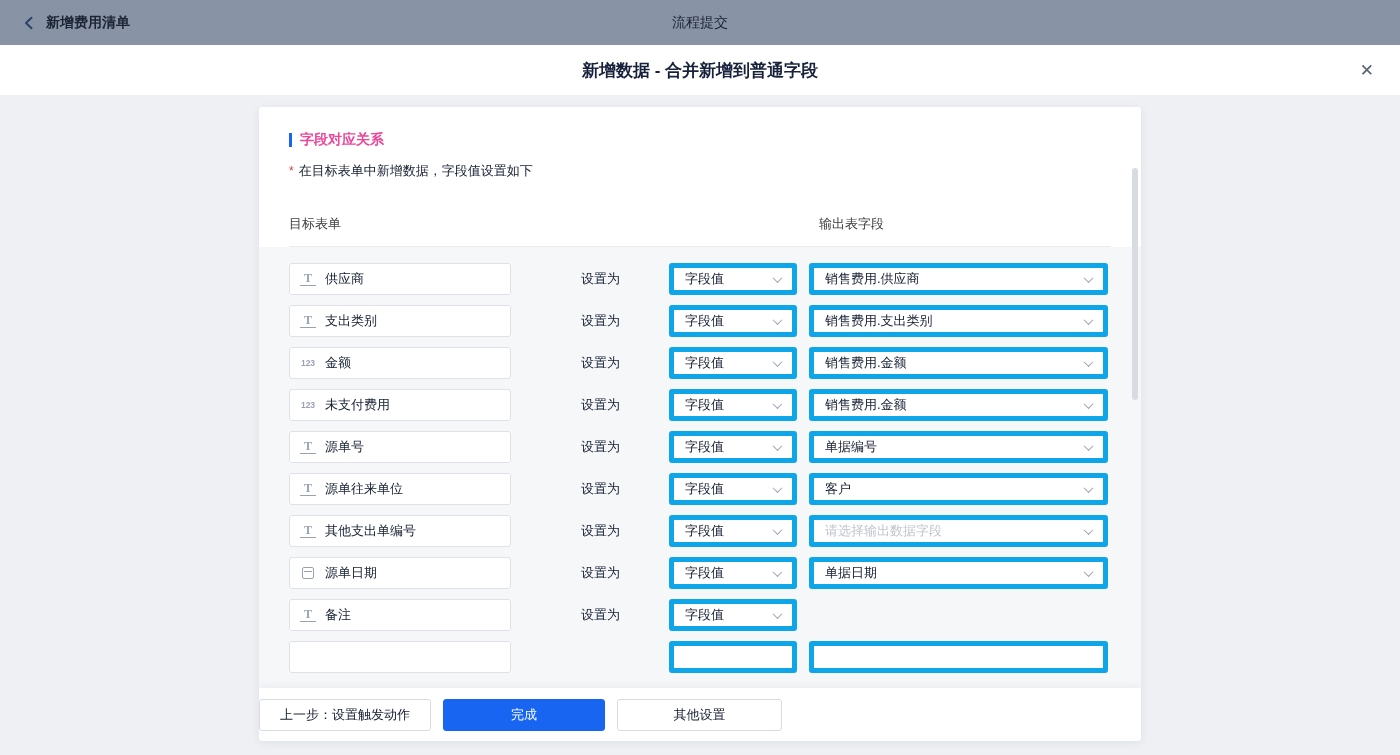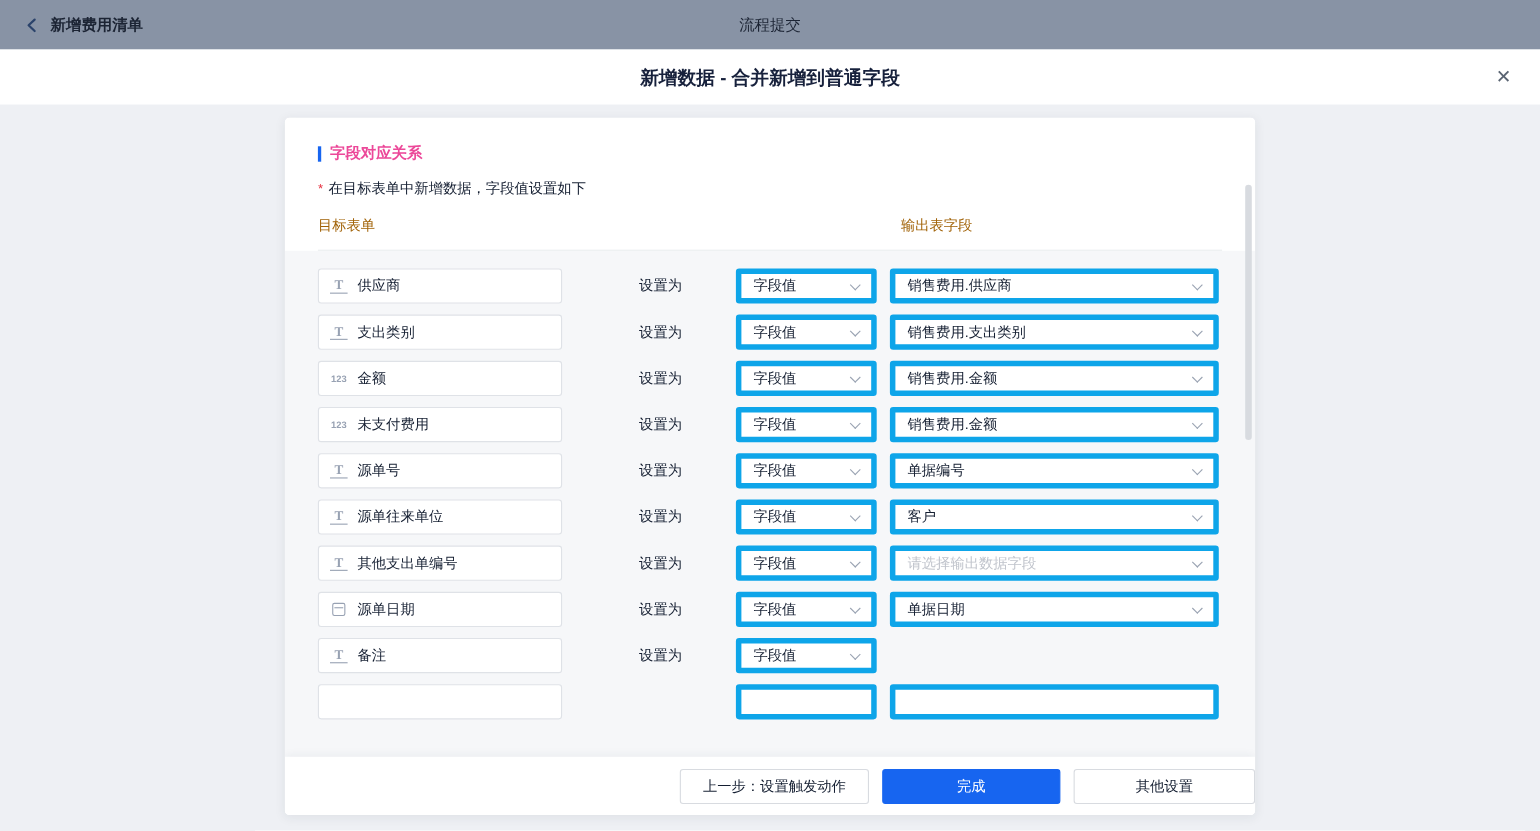--- a/index.html
+++ b/index.html
@@ -27,21 +27,21 @@
   
   .card { width:882px; height:634px; margin:12px auto 0; background:#fff; border-radius:4px;
           box-shadow:0 2px 10px rgba(31,45,61,.07); position:relative; overflow:hidden; display:flex; flex-direction:column; }
   .card-header { flex:none; height:53px; display:flex; align-items:center; padding:0 24px; font-size:15px; color:#141e31; border-bottom:1px solid #ebedf0; }
 
   .mapping-head { flex:none; padding:24px 30px 0; background:#fff; }
   .section-title { display:flex; align-items:center; font-size:14px; font-weight:700; color:#ec4899; }
   .accent-bar { width:3px; height:14px; background:#1765f0; margin-right:8px; }
   .hint { margin-top:13px; font-size:13px; color:#141e31; display:flex; align-items:center; }
   .req { color:#e63746; margin-right:5px; font-size:12px; }
-  .col-heads { margin-top:16px; padding-bottom:14px; border-bottom:1px solid #e9ebee; position:relative; font-size:13px; color:#a16207; height:32px; }
+  .col-heads { margin-top:35px; padding-bottom:14px; border-bottom:1px solid #e9ebee; position:relative; font-size:13px; color:#404040; height:32px; }
   .col-target { position:absolute; left:0; top:0; }
   .col-output { position:absolute; left:530px; top:0; }
 
   
   .rows-scroll { flex:1; background:#f6f7f9; padding:16px 30px 0; overflow:hidden; position:relative; }
   .map-row { display:flex; align-items:center; height:32px; margin-bottom:10px; }
   .field-input { width:222px; height:32px; background:#fff; border:1px solid #dfe2e7; border-radius:3px;
                  display:flex; align-items:center; padding:0 10px; gap:9px; cursor:pointer; }
   .fname { font-size:13px; color:#141e31; white-space:nowrap; }
   .ficon { color:#98a2b3; flex:none; width:16px; display:flex; align-items:center; justify-content:center; }
@@ -54,21 +54,21 @@
             display:flex; align-items:center; justify-content:space-between; padding:0 11px; font-size:13px; color:#141e31; cursor:pointer; }
   .select.mode { width:128px; margin-left:46px; flex:none; }
   .select.out  { width:299px; margin-left:12px; flex:none; }
   .select .val { white-space:nowrap; overflow:hidden; }
   .chev { width:7px; height:7px; border-right:1.4px solid #9aa3b2; border-bottom:1.4px solid #9aa3b2; transform:rotate(45deg) translate(-1px,-1px); flex:none; }
   .ph { color:#c0c4cc; }
 
   .scroll-thumb { position:absolute; right:3px; top:61px; width:6px; height:232px; background:#d8dbe0; border-radius:3px; cursor:default; }
 
   
-  .card-footer { flex:none; height:53px; background:#fff; display:flex; align-items:center; justify-content:flex-end; gap:12px;
+  .card-footer { flex:none; height:53px; background:#fff; display:flex; align-items:center; justify-content:flex-start; gap:12px;
                  box-shadow:0 -2px 8px rgba(31,45,61,.06); position:relative; z-index:2; }
   .btn { height:32px; border-radius:3px; font-size:13px; display:flex; align-items:center; justify-content:center; cursor:pointer; }
   .btn.ghost { background:#fff; border:1px solid #d8dbe0; color:#141e31; padding:0 20px; min-width:165px; }
   .btn.primary { background:#1765f0; border:1px solid #1765f0; color:#fff; min-width:162px; }
 </style>
 </head>
 <body>
 
 <div class="topbar">
   <button class="back-btn">

